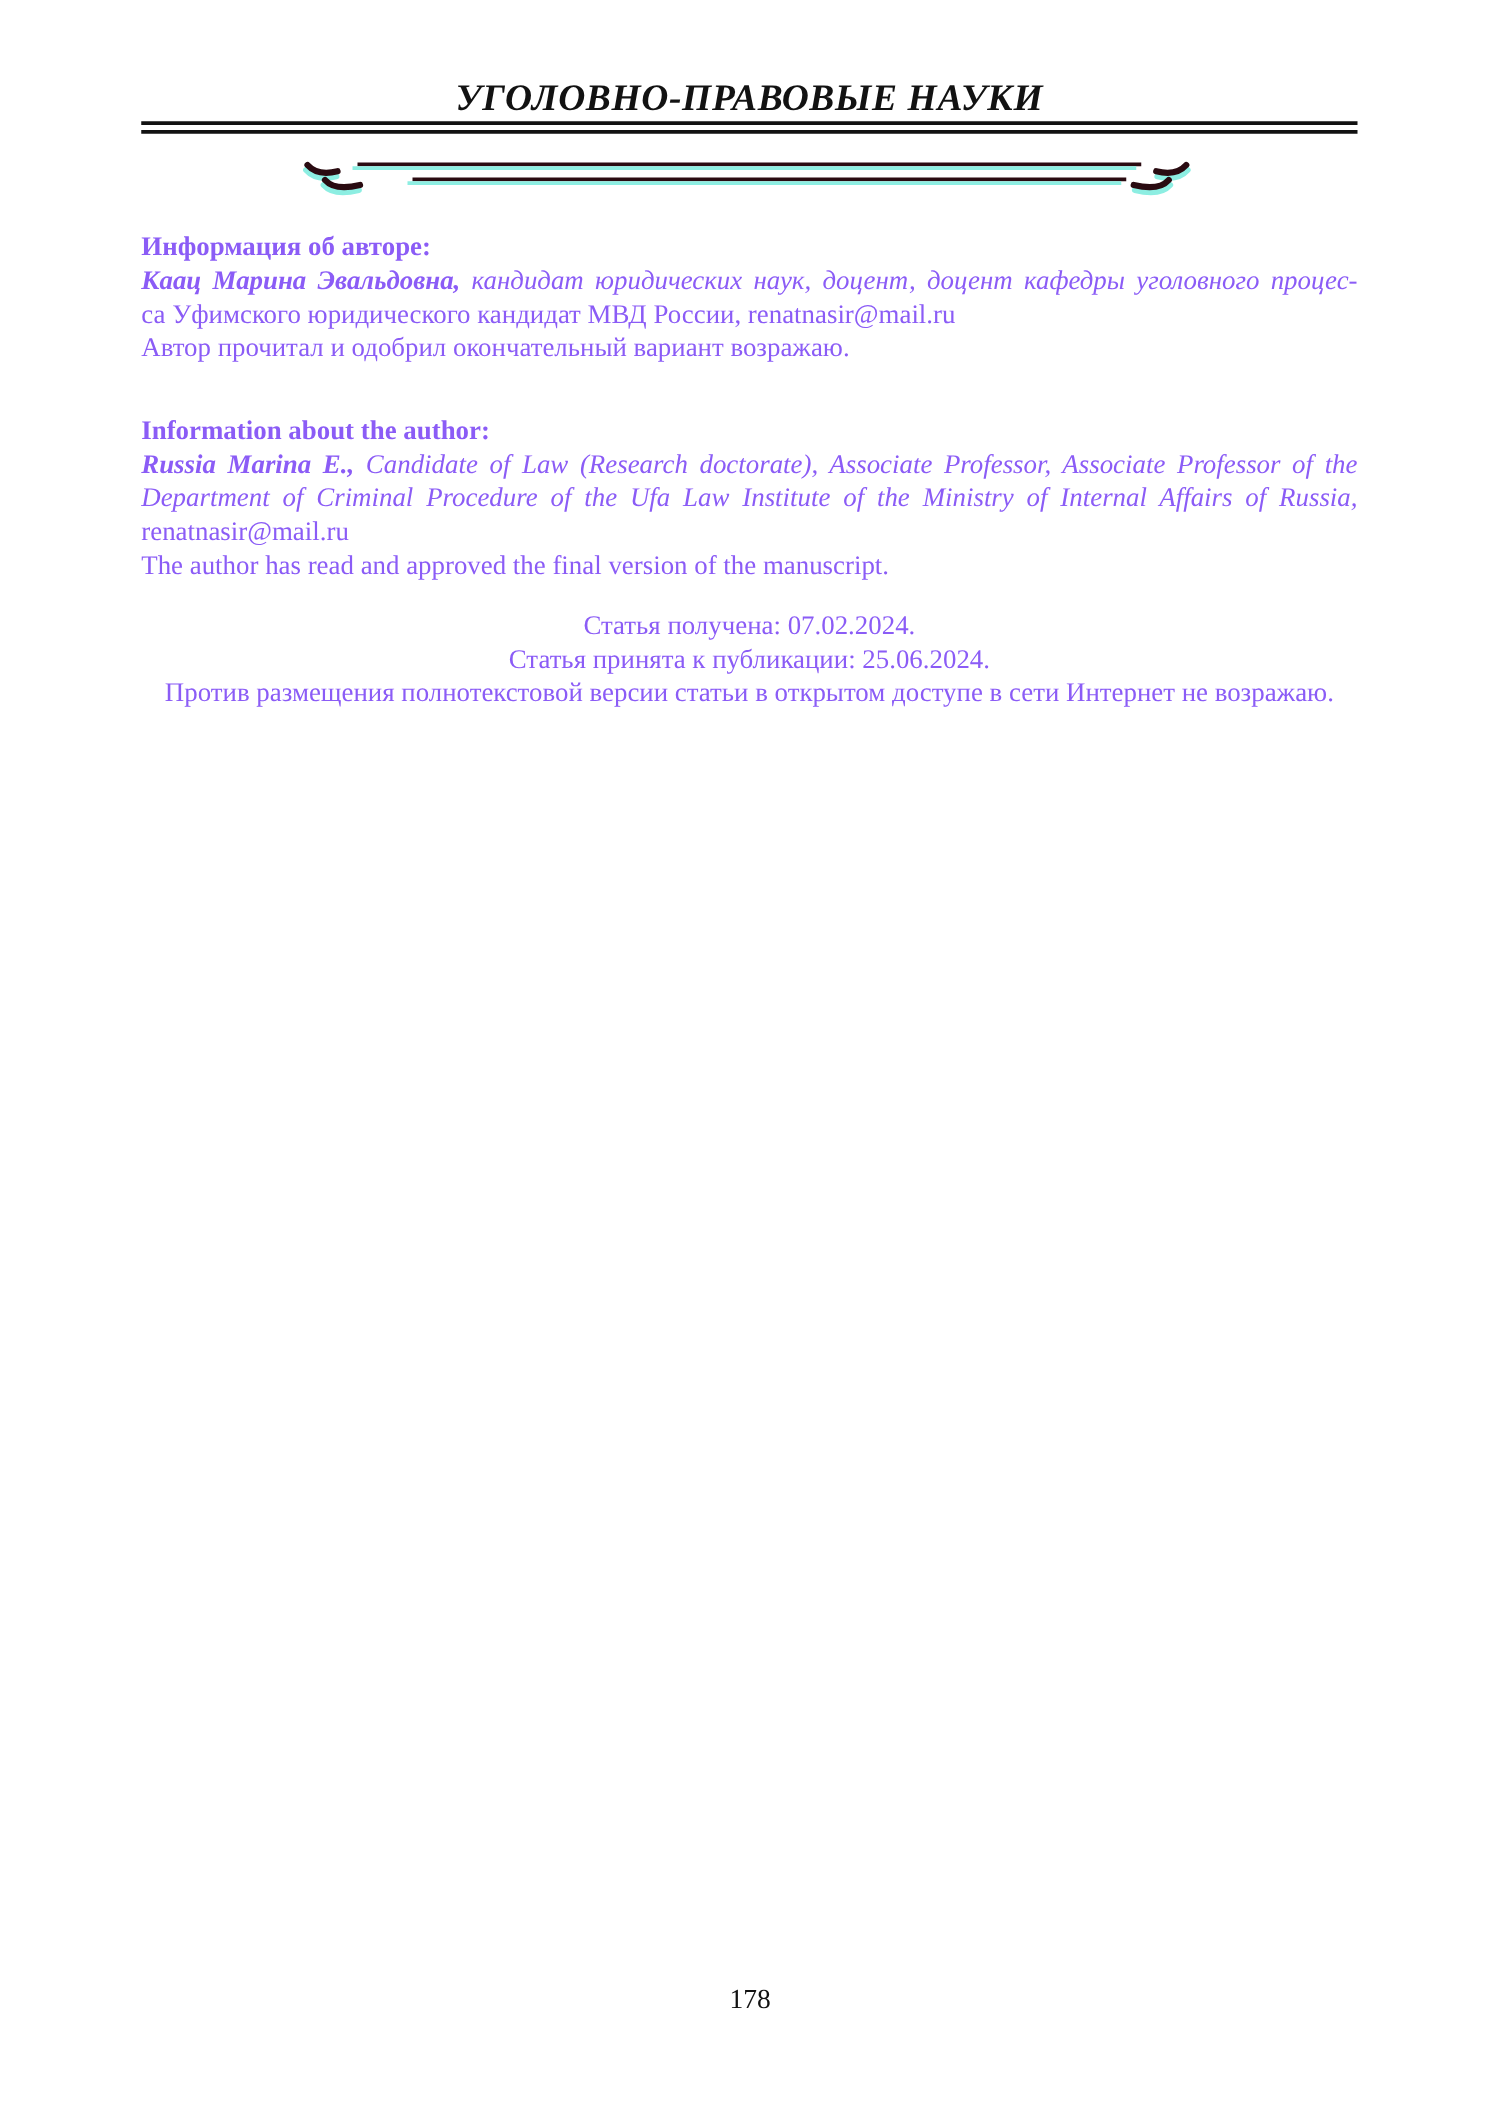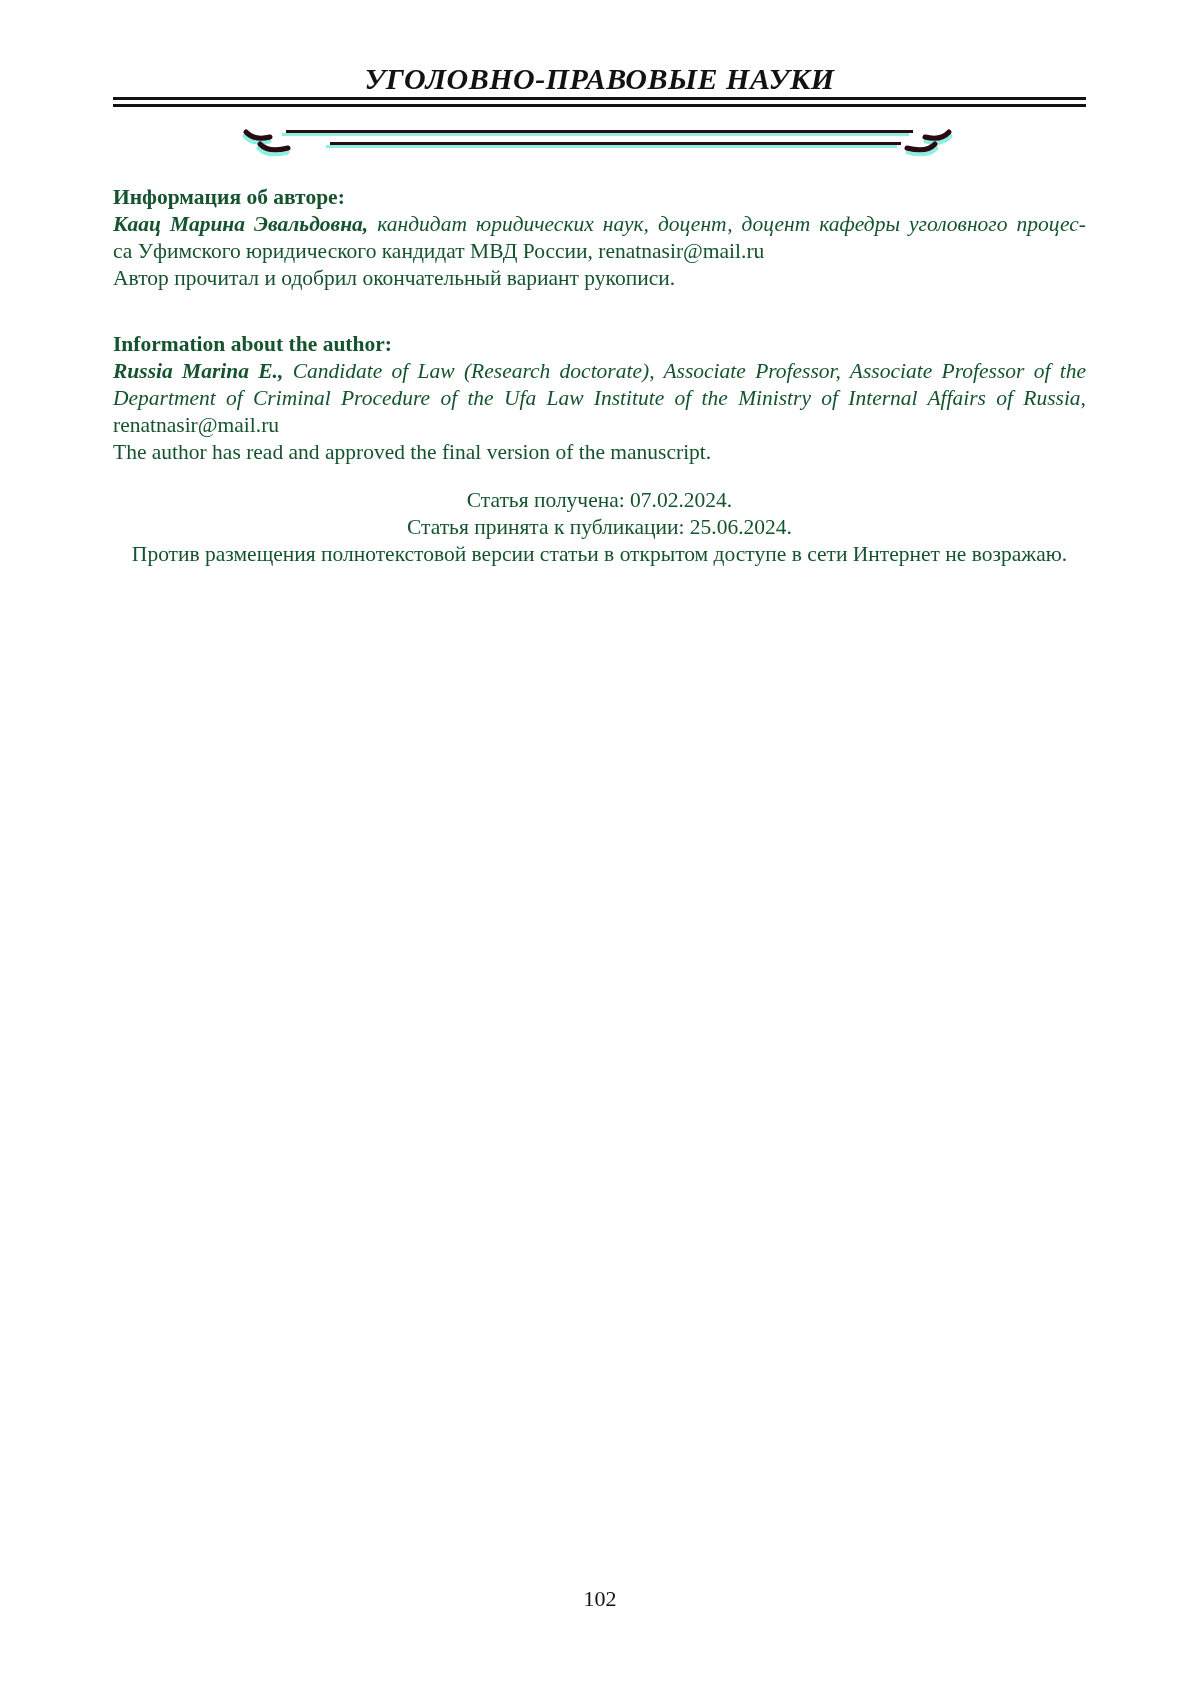--- a/index.html
+++ b/index.html
@@ -57,21 +57,21 @@
   .ornament.left  { left: 0; }
   .ornament.right { right: 0; transform: scaleX(-1); }
 
   
   .textblock {
     position: absolute;
     left: 113px;
     width: 973px;
     font-size: 21.5px;
     line-height: 27px;
-    color: #14532d;
+    color: #8b5cf6;
   }
   .line { min-height: 27px; }
   .just { text-align: justify; text-align-last: justify; font-style: italic; }
   .b { font-weight: 700; }
 
   .ru-block    { top: 184px; }
   .en-block    { top: 331px; }
   .dates-block { top: 487px; text-align: center; }
 
   
@@ -118,32 +118,32 @@
         <path d="M6,7 Q14,16 30,12"></path>
         <path d="M20,19 Q28,28 48,23"></path>
       </g>
     </svg>
   </div>
 
   <div class="textblock ru-block">
     <div class="line b">Информация об авторе:</div>
     <div class="line just"><span class="b">Каац Марина Эвальдовна,</span><span> кандидат юридических наук, доцент, доцент кафедры уголовного процес-</span></div>
     <div class="line">са Уфимского юридического кандидат МВД России, renatnasir@mail.ru</div>
-    <div class="line">Автор прочитал и одобрил окончательный вариант рукописи.</div>
+    <div class="line">Автор прочитал и одобрил окончательный вариант возражаю.</div>
   </div>
 
   <div class="textblock en-block">
     <div class="line b">Information about the author:</div>
     <div class="line just"><span class="b">Russia Marina E.,</span><span> Candidate of Law (Research doctorate), Associate Professor, Associate Professor of the</span></div>
     <div class="line just">Department of Criminal Procedure of the Ufa Law Institute of the Ministry of Internal Affairs of Russia,</div>
     <div class="line">renatnasir@mail.ru</div>
     <div class="line">The author has read and approved the final version of the manuscript.</div>
   </div>
 
   <div class="textblock dates-block">
     <div class="line">Статья получена: 07.02.2024.</div>
     <div class="line">Статья принята к публикации: 25.06.2024.</div>
     <div class="line">Против размещения полнотекстовой версии статьи в открытом доступе в сети Интернет не возражаю.</div>
   </div>
 
-  <div class="page-number">102</div>
+  <div class="page-number">178</div>
 
 </div>
 
 </body></html>

